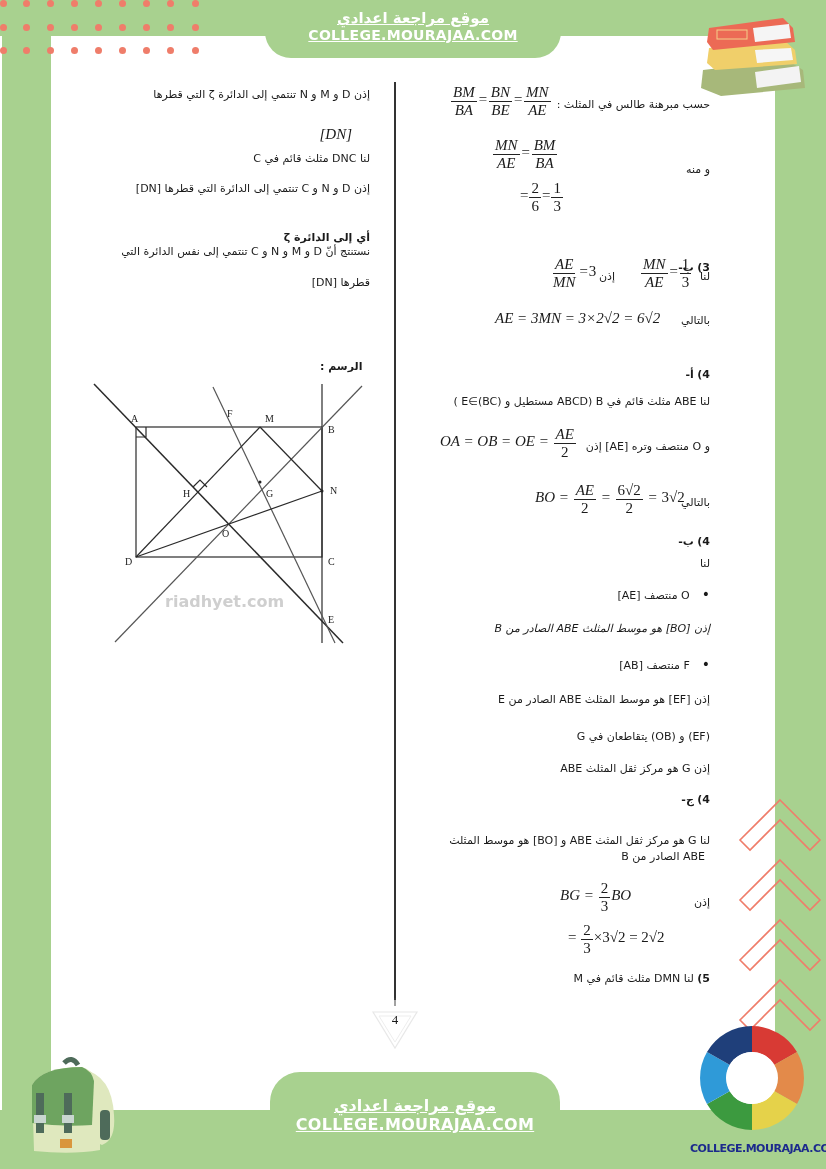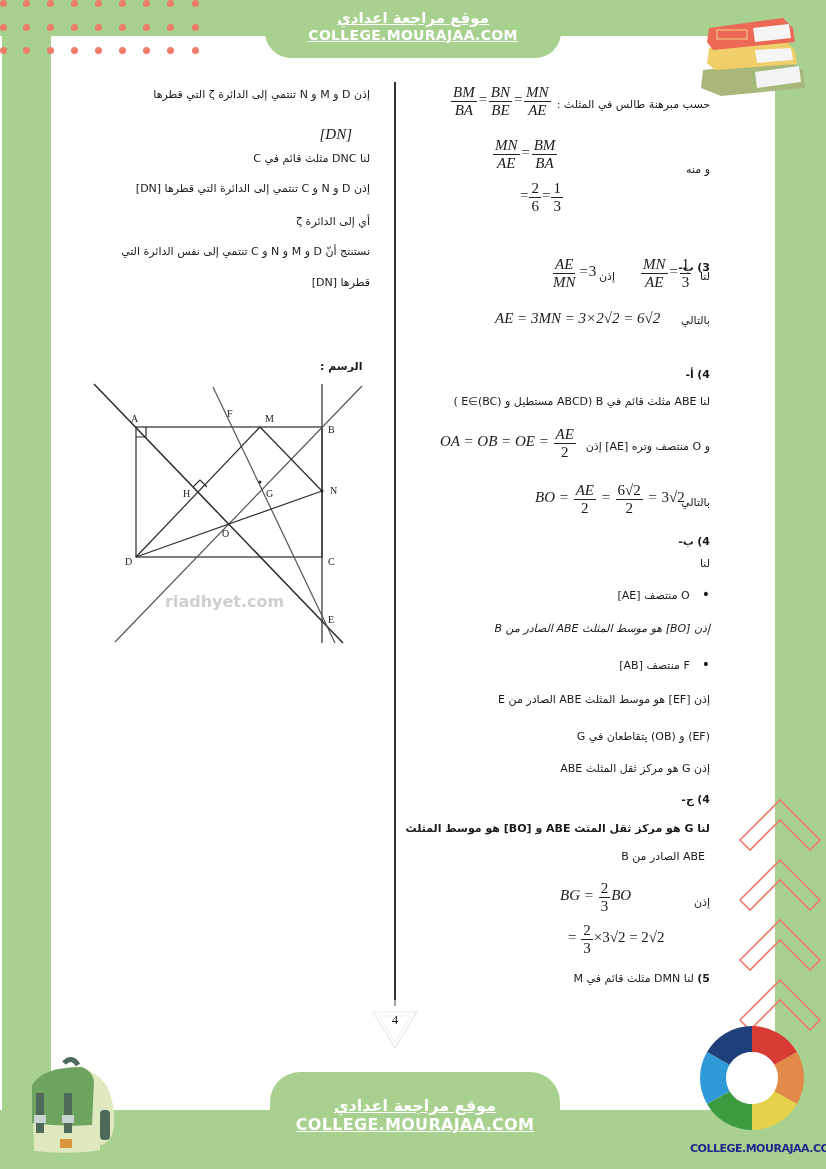--- a/index.html
+++ b/index.html
@@ -214,21 +214,21 @@
     <span class="line" style="top:0;">(EF) و (OB) يتقاطعان في G</span>
   </div>
   <div class="abs" style="left:540px;top:762px;width:170px;">
     <span class="line" style="top:0;">إذن G هو مركز ثقل المثلث ABE</span>
   </div>
 
   <div class="abs" style="left:640px;top:793px;width:70px;">
     <span class="line" style="top:0;"><span class="num">4)</span> <b>ج-</b></span>
   </div>
   <div class="abs" style="left:415px;top:818px;width:295px;">
-    <span class="line" style="top:4px;font-weight:bold;">لنا G هو مركز ثقل المثث ABE و [BO] هو موسط المثلث</span>
+    <span class="line" style="top:16px;">لنا G هو مركز ثقل المثث ABE و [BO] هو موسط المثلث</span>
   </div>
   <div class="abs" style="left:590px;top:850px;width:115px;">
     <span class="line" style="top:0;">ABE الصادر من B</span>
   </div>
   <div class="abs" style="left:560px;top:880px;width:150px;height:44px;">
     <span class="line" style="top:16px;">إذن</span>
     <span class="math" style="position:absolute;left:0;top:0;">BG = <span class="frac upright">
           <span class="n">2</span>
           <span class="d">3</span>
         </span>BO</span>
@@ -251,21 +251,21 @@
   <div class="abs" style="left:300px;top:118px;width:70px;">
       <span class="line math" style="top:0;position:absolute;right:18px;margin-top:8px;">[DN]</span>
     </div>
   <div class="abs" style="left:200px;top:152px;width:170px;">
       <span class="line" style="top:0;">لنا DNC مثلث قائم في C</span>
     </div>
   <div class="abs" style="left:80px;top:182px;width:290px;">
       <span class="line" style="top:0;text-align:right;">إذن D و N و C تنتمي إلى الدائرة التي قطرها [DN]</span>
     </div>
   <div class="abs" style="left:240px;top:215px;width:130px;">
-      <span class="line" style="top:0;">أي إلى الدائرة ζ</span>
+      <span class="line" style="top:16px;font-weight:bold;">أي إلى الدائرة ζ</span>
     </div>
   <div class="abs" style="left:80px;top:245px;width:290px;">
       <span class="line" style="top:0;">نستنتج أنّ D و M و N و C تنتمي إلى نفس الدائرة التي</span>
     </div>
   <div class="abs" style="left:280px;top:276px;width:90px;">
       <span class="line" style="top:0;margin-left:10px;">قطرها [DN]</span>
     </div>
 </div>
 
 <div id="diagram-title">الرسم :</div>

